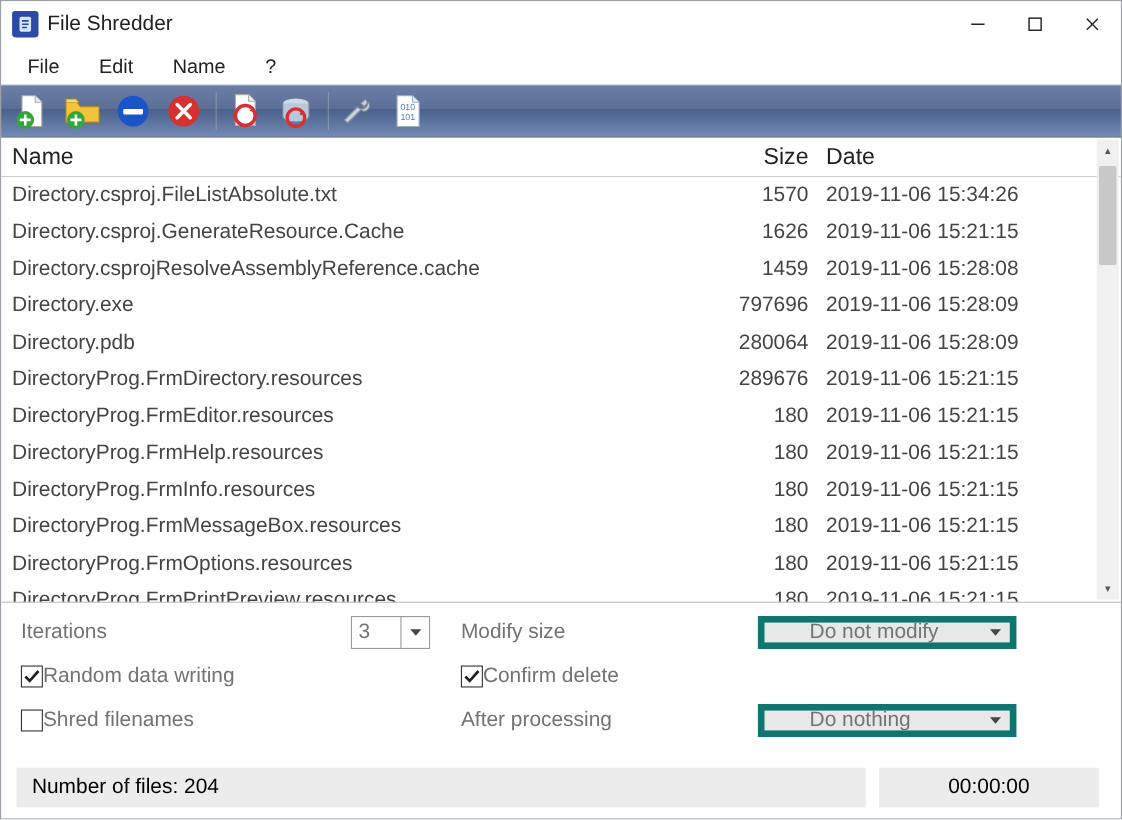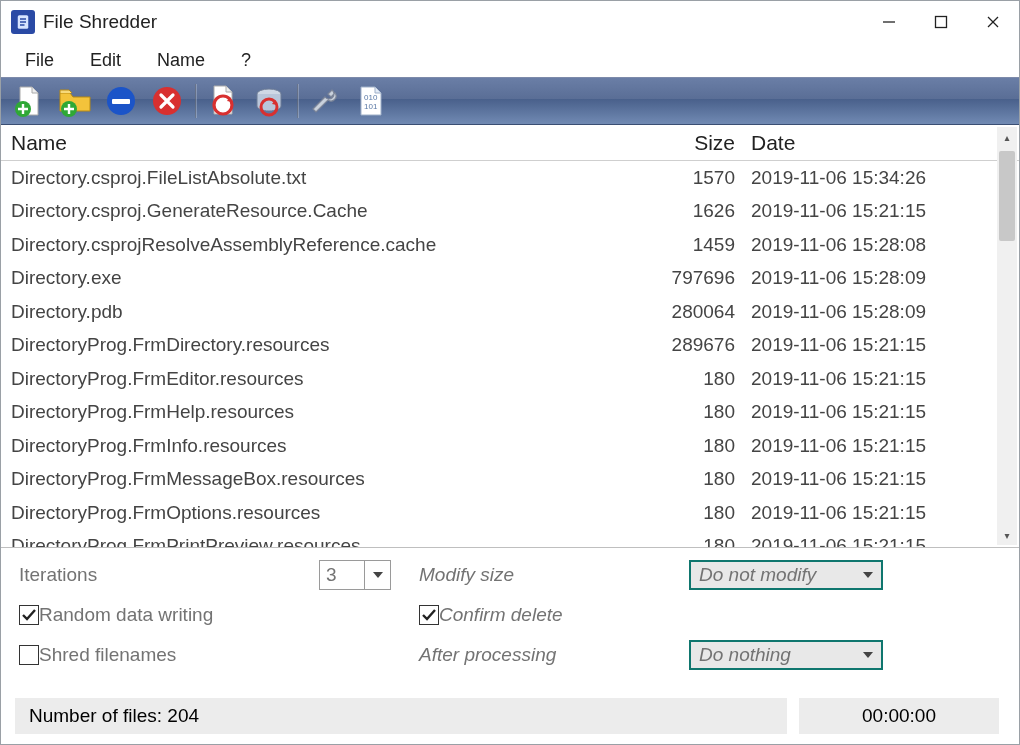--- a/index.html
+++ b/index.html
@@ -41,26 +41,26 @@
   .vscroll { position: absolute; right: 2px; top: 2px; bottom: 2px; width: 20px; background: #f0f0f0; }
   .vscroll .arrow { height: 20px; display: flex; align-items: center; justify-content: center; color: #555; font-size: 10px; }
   .vscroll .thumb { position: absolute; top: 24px; left: 2px; right: 2px; height: 90px; background: #c8c8c8; border-radius: 2px; }
   .vscroll .arrow.bottom { position: absolute; bottom: 0; left: 0; right: 0; }
 
   
   .options { padding: 12px 18px 6px 18px; font-size: 19px; color: #737373; }
   .orow { display: flex; align-items: center; margin-bottom: 14px; }
   .ocol { display: flex; align-items: center; }
   .ocol.left { width: 400px; }
-  .ocol.right { flex: 1; font-style: italic; }
+  .ocol.right { flex: 1; }
   .olabel { width: 300px; }
   .spin { display: inline-flex; align-items: center; border: 1px solid #9a9a9a; height: 30px; background: #fff; }
   .spin .val { width: 44px; padding: 0 6px; }
   .spin .chev { width: 26px; border-left: 1px solid #9a9a9a; display: flex; align-items: center; justify-content: center; height: 100%; color: #444; }
-  .combo { display: inline-flex; align-items: center; border: 2px solid #0f766e; height: 30px; background: #e8e8e8; }
+  .combo { display: inline-flex; align-items: center; border: 6px solid #0f766e; height: 30px; background: #e8e8e8; padding-left: 33px; }
   .combo .val { width: 164px; padding: 0 8px; }
   .combo .chev { width: 26px; display: flex; align-items: center; justify-content: center; height: 100%; color: #444; }
   .chk { display: inline-flex; align-items: center; gap: 0; }
   .chk .box { width: 20px; height: 20px; border: 1.5px solid #333; display: flex; align-items: center; justify-content: center; }
   .chk .box svg { width: 16px; height: 16px; }
 
   
   .statusbar { display: flex; height: 54px; padding: 8px 20px 10px 14px; gap: 12px; font-size: 19px; }
   .status-left { flex: 1; background: #ececec; display: flex; align-items: center; padding: 0 14px; }
   .status-right { width: 200px; background: #ececec; display: flex; align-items: center; justify-content: center; }

